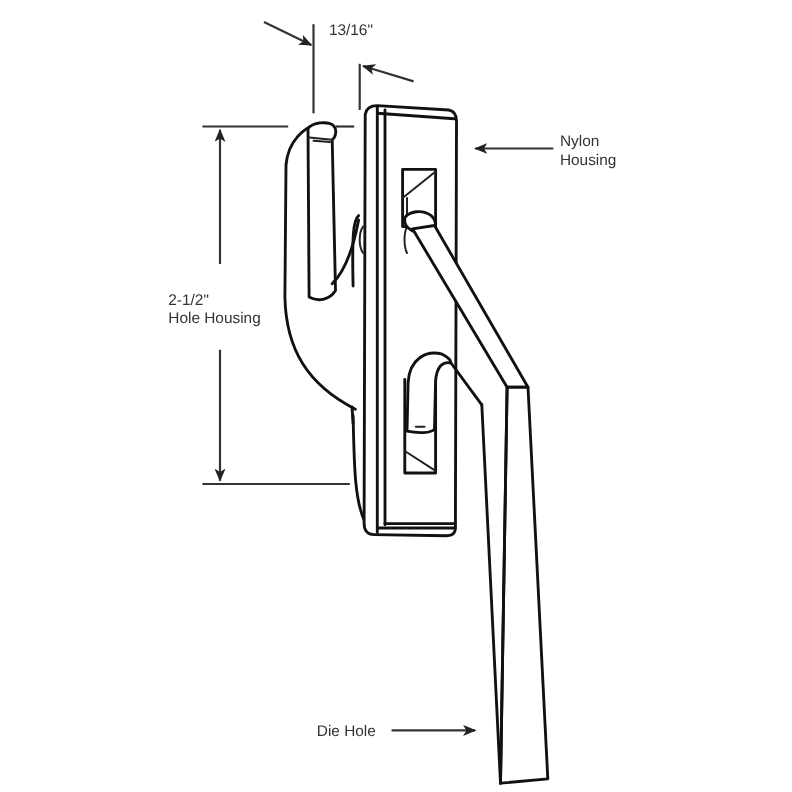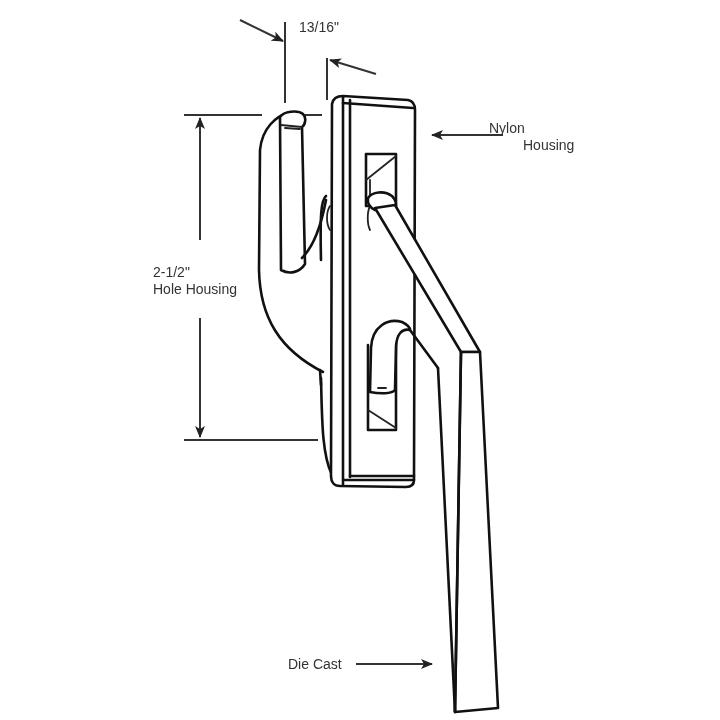--- a/index.html
+++ b/index.html
@@ -125,16 +125,16 @@
                               C 392 394, 380 394, 370 392 Z"></path>
     <line class="ln-thin" x1="378" y1="388" x2="386" y2="388"></line>
   </g>
 </svg>
 
 <div class="label" style="left:299px; top:19px;">13/16"</div>
 
 <div class="label" style="left:153px; top:264px;">2-1/2"</div>
 <div class="label" style="left:153px; top:281px;">Hole Housing</div>
 
-<div class="label" style="left:489px; top:120px;">Nylon</div>
-<div class="label" style="left:523px; top:137px;">Housing</div>
+<div class="label" style="left:509px; top:120px;">Nylon</div>
+<div class="label" style="left:509px; top:137px;">Housing</div>
 
-<div class="label" style="left:288px; top:656px;">Die Cast</div>
+<div class="label" style="left:288px; top:656px;">Die Hole</div>
 
 </body></html>

